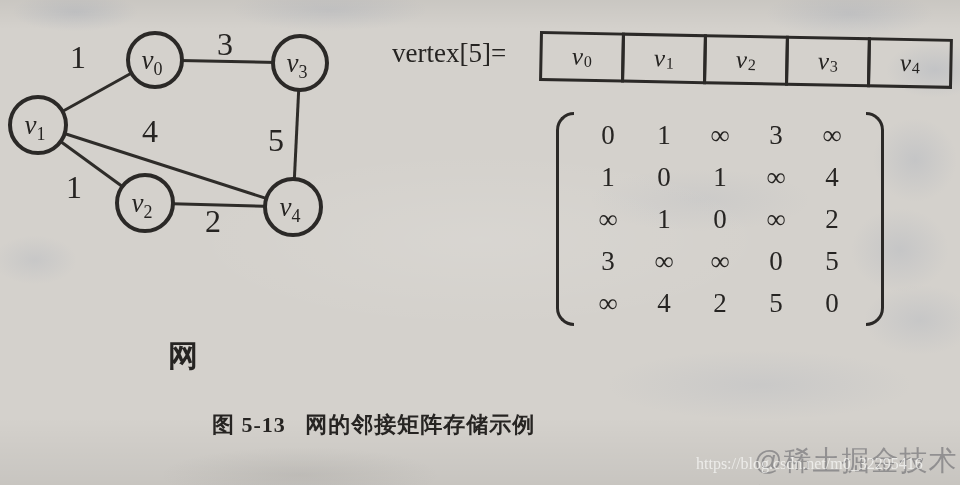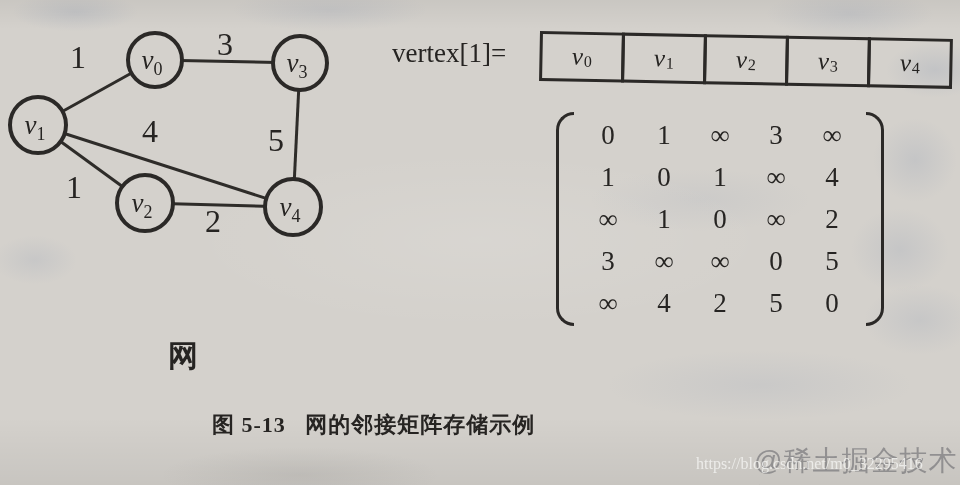--- a/index.html
+++ b/index.html
@@ -127,21 +127,21 @@
 
     <text class="node-label" x="152" y="69"><tspan>v</tspan><tspan class="node-sub" dy="6">0</tspan></text>
     <text class="node-label" x="35" y="134"><tspan>v</tspan><tspan class="node-sub" dy="6">1</tspan></text>
     <text class="node-label" x="142" y="212"><tspan>v</tspan><tspan class="node-sub" dy="6">2</tspan></text>
     <text class="node-label" x="297" y="72"><tspan>v</tspan><tspan class="node-sub" dy="6">3</tspan></text>
     <text class="node-label" x="290" y="216"><tspan>v</tspan><tspan class="node-sub" dy="6">4</tspan></text>
   </svg>
 
   <div class="graph-caption">网</div>
 
-  <div class="vertex-label">vertex[1]=</div>
+  <div class="vertex-label">vertex[5]=</div>
   <div class="vertex-boxes">
     <div class="vertex-cell">
         <span>v</span>
         <span class="sub">0</span>
       </div>
     <div class="vertex-cell">
         <span>v</span>
         <span class="sub">1</span>
       </div>
     <div class="vertex-cell">

